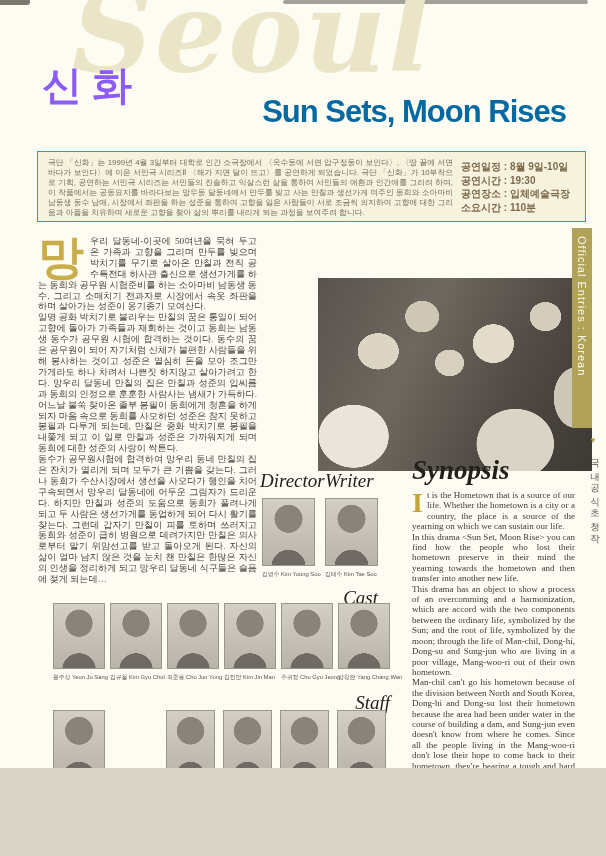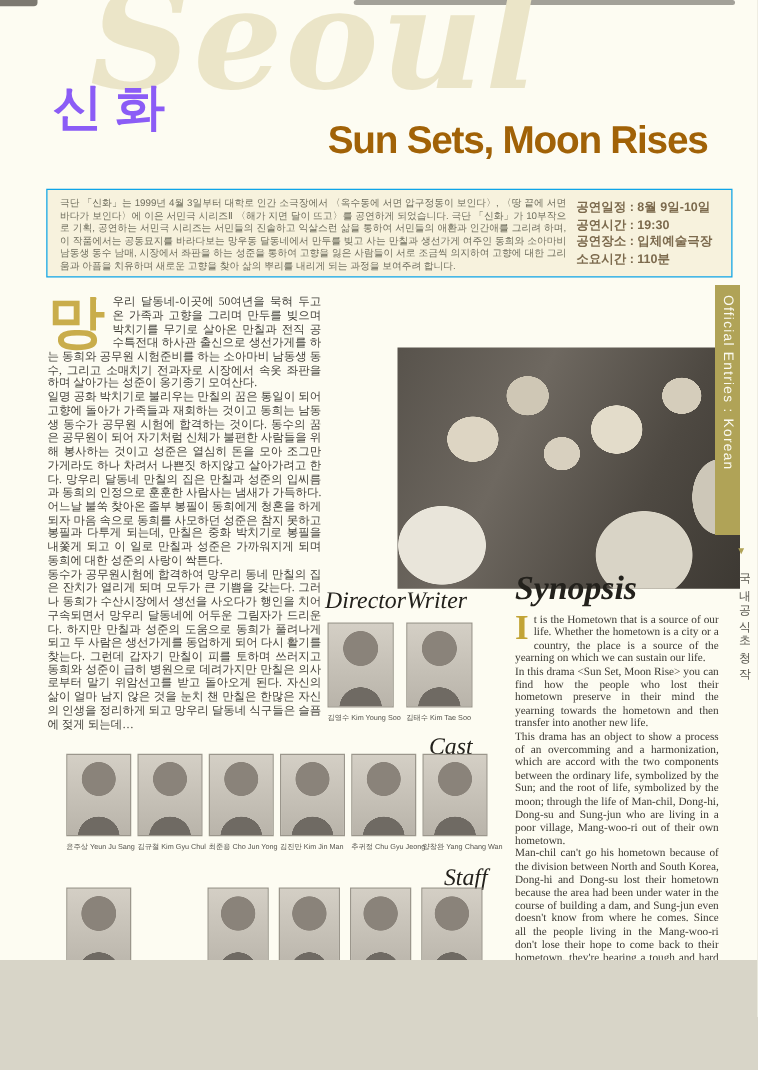--- a/index.html
+++ b/index.html
@@ -9,21 +9,21 @@
 
   
   .streak1{left:0;top:0;width:30px;height:5px;background:#45423a;opacity:.7;border-radius:0 0 3px 0;}
   .streak2{left:283px;top:0;width:305px;height:4px;background:#4a463f;opacity:.5;border-radius:2px;}
 
   
   .watermark{left:72px;top:-34px;font-family:"DejaVu Serif","Liberation Serif",serif;font-style:italic;font-weight:700;font-size:112px;color:#ebe5c8;letter-spacing:2px;}
   .company-kor{left:42px;top:58px;font-size:40px;font-weight:900;letter-spacing:10px;color:#8b5cf6;font-family:"Liberation Serif",serif;}
   .company-eng{left:44px;top:112px;font-size:17px;color:#ad9b55;font-family:"Liberation Serif",serif;}
   .title-kor{right:44px;top:74px;font-size:19px;font-weight:bold;color:#17150f;font-family:"Liberation Sans","DejaVu Sans",sans-serif;letter-spacing:1px;}
-  .title-eng{right:40px;top:94px;font-size:31px;font-weight:bold;color:#a16207;font-family:"Liberation Sans","DejaVu Sans",sans-serif;letter-spacing:-1px;}
+  .title-eng{right:40px;top:94px;font-size:31px;font-weight:bold;color:#0369a1;font-family:"Liberation Sans","DejaVu Sans",sans-serif;letter-spacing:-1px;}
 
   
   .intro-box{left:37px;top:151px;width:549px;height:71px;background:#f7f2dd;border:1px solid #0ea5e9;box-sizing:border-box;overflow:hidden;}
   .intro-text{position:absolute;left:10px;top:6px;width:405px;margin:0;font-size:7.8px;line-height:10px;color:#6e6d5d;text-align:justify;font-family:"Liberation Sans","DejaVu Sans",sans-serif;}
   .detail-list{position:absolute;left:423px;top:8px;width:120px;font-size:10px;line-height:13.5px;color:#7c6a4d;font-weight:bold;font-family:"Liberation Sans","DejaVu Sans",sans-serif;}
 
   
   .story{left:38px;top:236px;width:219px;height:358px;overflow:hidden;font-size:9.2px;line-height:10.9px;color:#403e38;text-align:justify;}
   .story p{margin:0;}
   .dropcap-kor{float:left;font-size:46px;line-height:40px;color:#c9ad4b;font-weight:bold;margin:2px 6px 0 0;}

